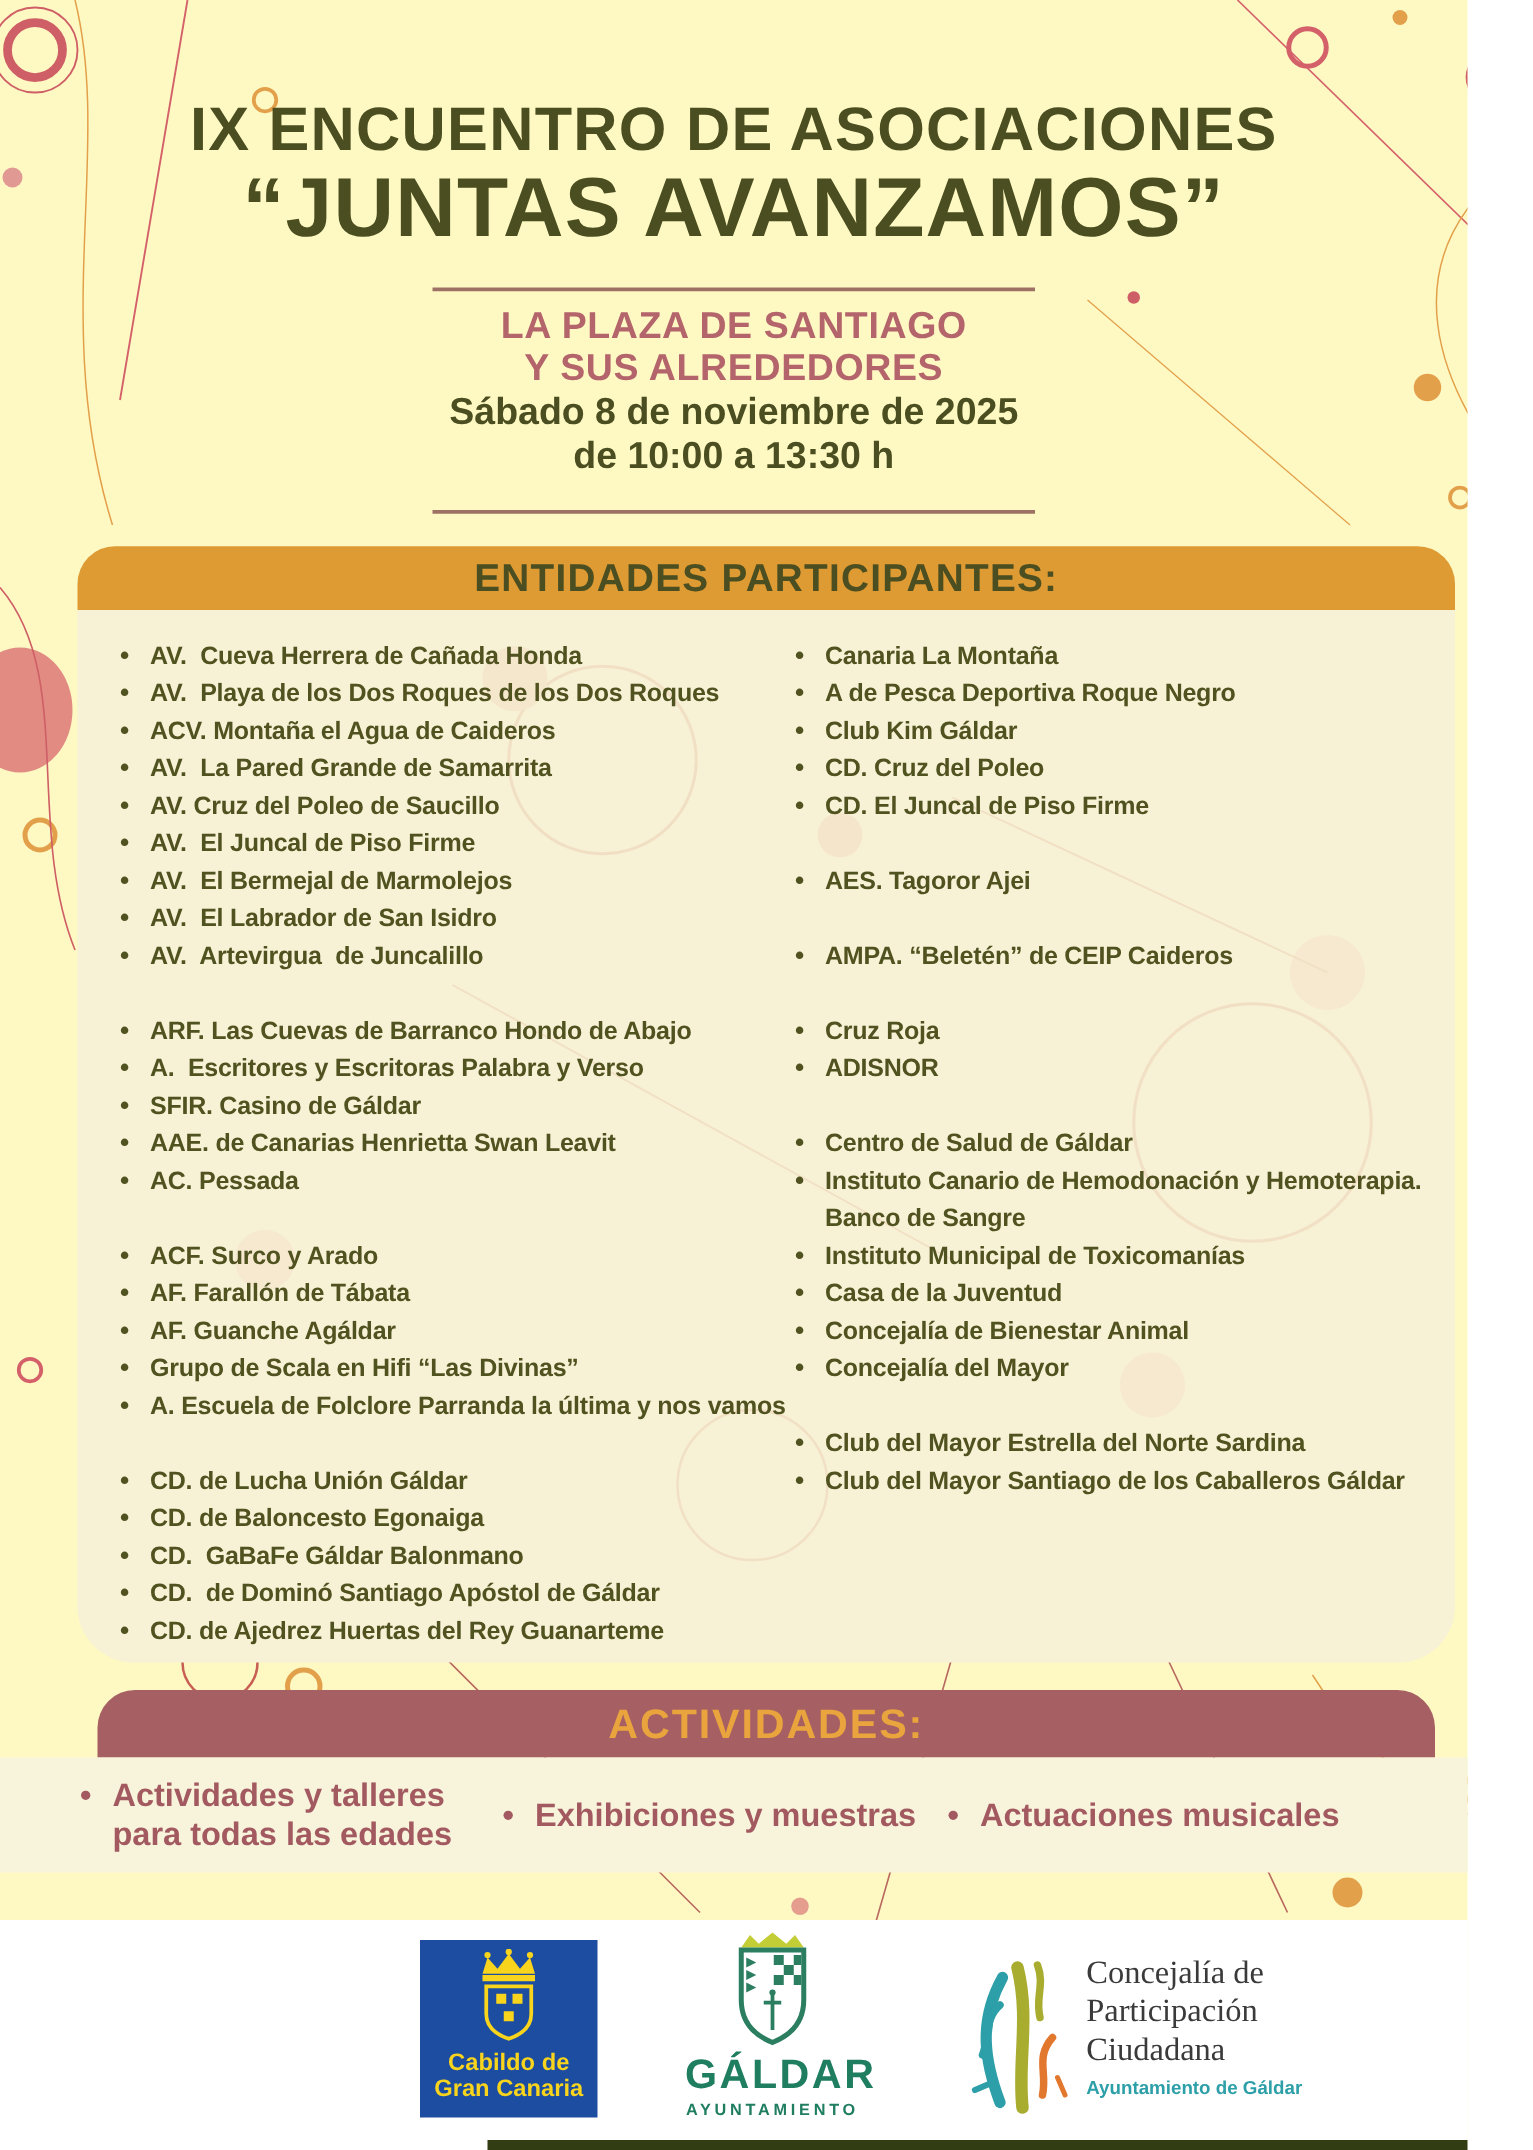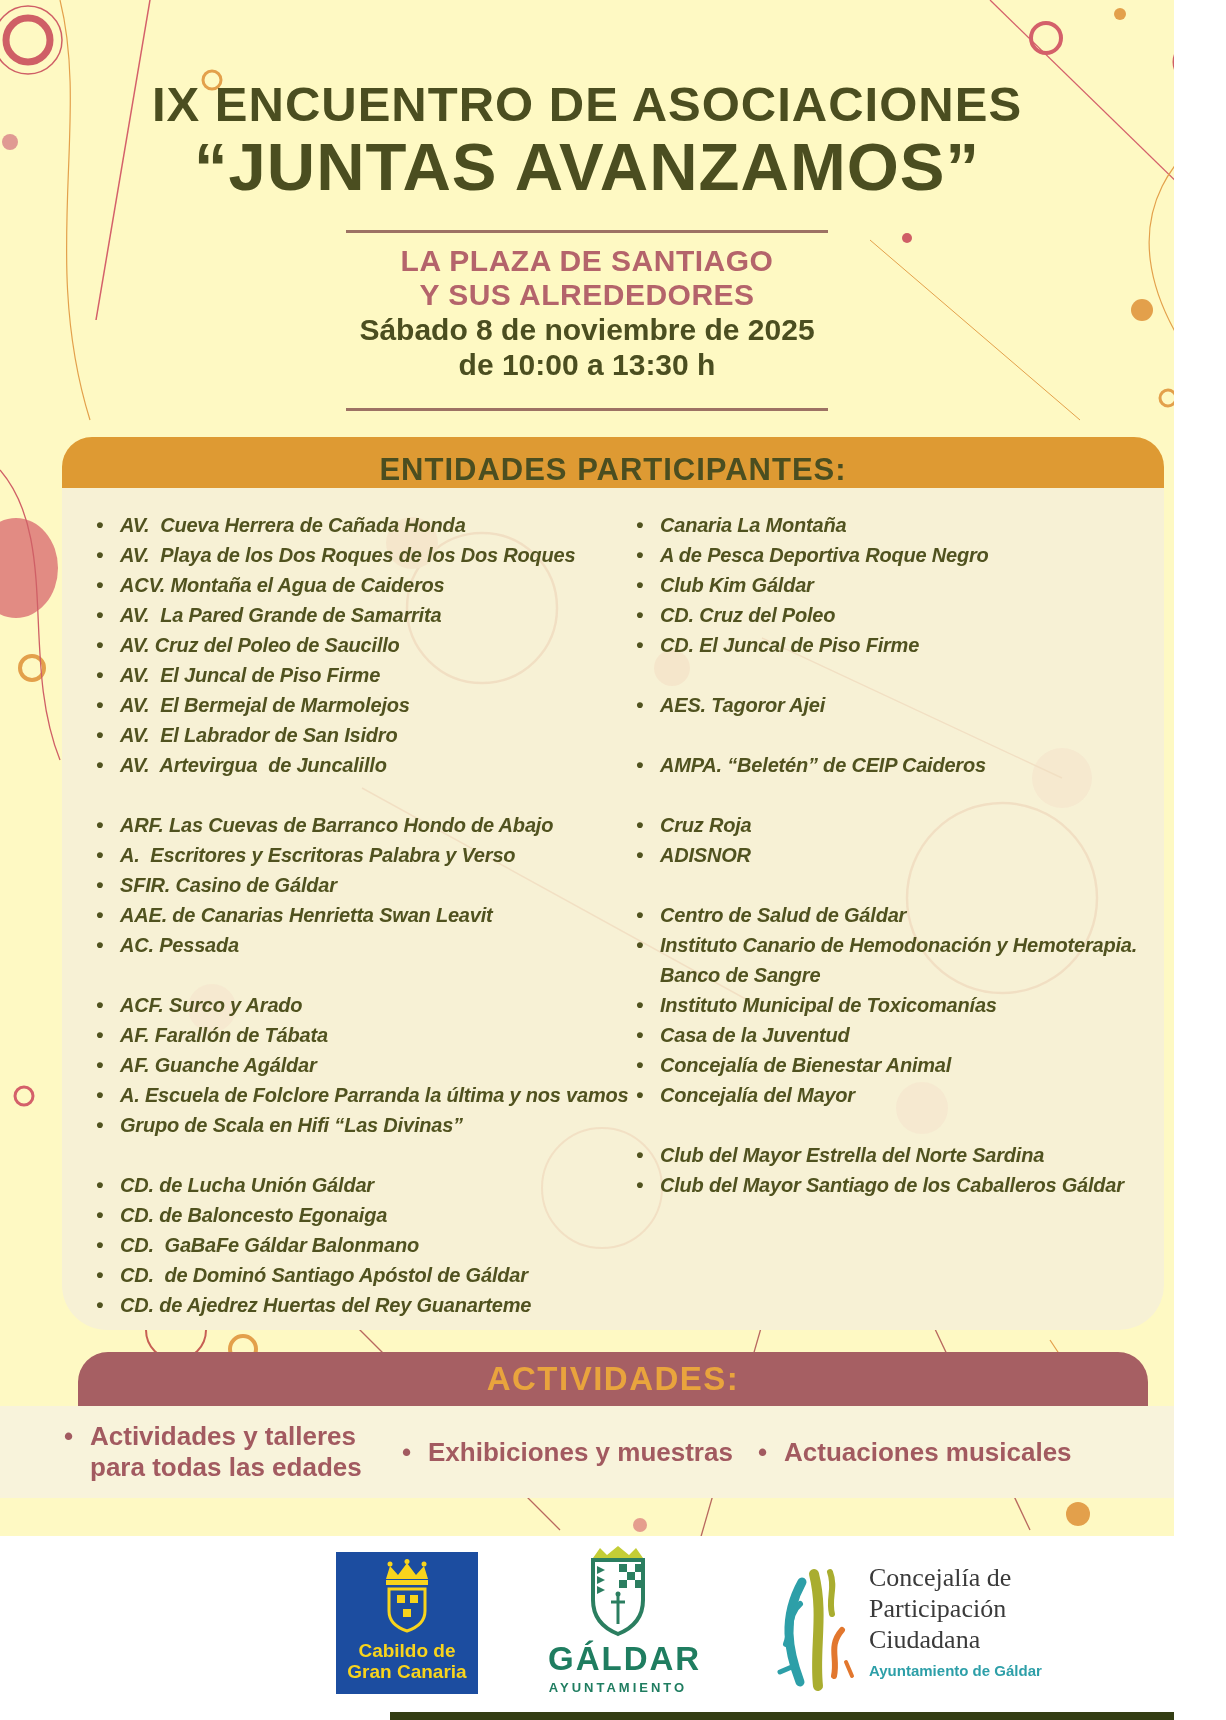--- a/index.html
+++ b/index.html
@@ -15,29 +15,29 @@
   .div1{top:230px;}
   .div2{top:408px;}
   .loc{font-size:30px;font-weight:700;color:#b4646b;letter-spacing:.5px;z-index:2;}
   .loc1{top:244px;}
   .loc2{top:278px;}
   .date{font-size:30px;font-weight:700;color:#4b4e20;z-index:2;}
   .date1{top:313px;}
   .date2{top:348px;}
   .entities-banner{
     position:absolute;top:437px;left:62px;width:1102px;height:51px;background:#de9a33;
-    border-radius:30px 30px 0 0;display:flex;align-items:flex-end;justify-content:center;
+    border-radius:30px 30px 0 0;display:flex;align-items:center;justify-content:center;
     font-size:31px;font-weight:700;color:#4b4e20;letter-spacing:1px;z-index:2;
   }
   .entities-panel{
     position:absolute;top:488px;left:62px;width:1102px;height:842px;background:#f7f1d5;
     border-radius:0 0 45px 45px;z-index:2;overflow:hidden;
   }
   .columns{position:absolute;top:22px;left:30px;display:flex;z-index:2;}
-  .col{position:relative;font-style:italic;}
+  .col{position:relative;}
   .col-left{width:540px;}
   .col-right{width:512px;}
   .entity-group{list-style:none;margin:0;padding:0;}
   .entity-group + .entity-group{margin-top:30px;}
   .entity-item{
     position:relative;padding-left:28px;color:#50521f;font-weight:700;
     font-size:20px;line-height:30px;letter-spacing:-.2px;
   }
   .entity-item::before{content:"•";position:absolute;left:4px;top:0;font-size:21px;}
   .entity-text{display:inline-block;white-space:pre;transform-origin:0 50%;vertical-align:top;}
@@ -160,22 +160,22 @@
             <li class="entity-item"><span class="entity-text">ARF. Las Cuevas de Barranco Hondo de Abajo</span></li>
             <li class="entity-item"><span class="entity-text">A.  Escritores y Escritoras Palabra y Verso</span></li>
             <li class="entity-item"><span class="entity-text">SFIR. Casino de Gáldar</span></li>
             <li class="entity-item"><span class="entity-text">AAE. de Canarias Henrietta Swan Leavit</span></li>
             <li class="entity-item"><span class="entity-text">AC. Pessada</span></li>
           </ul>
           <ul class="entity-group">
             <li class="entity-item"><span class="entity-text">ACF. Surco y Arado</span></li>
             <li class="entity-item"><span class="entity-text">AF. Farallón de Tábata</span></li>
             <li class="entity-item"><span class="entity-text">AF. Guanche Agáldar</span></li>
+            <li class="entity-item"><span class="entity-text">Grupo de Scala en Hifi “Las Divinas”</span></li>
             <li class="entity-item"><span class="entity-text">A. Escuela de Folclore Parranda la última y nos vamos</span></li>
-            <li class="entity-item"><span class="entity-text">Grupo de Scala en Hifi “Las Divinas”</span></li>
           </ul>
           <ul class="entity-group">
             <li class="entity-item"><span class="entity-text">CD. de Lucha Unión Gáldar</span></li>
             <li class="entity-item"><span class="entity-text">CD. de Baloncesto Egonaiga</span></li>
             <li class="entity-item"><span class="entity-text">CD.  GaBaFe Gáldar Balonmano</span></li>
             <li class="entity-item"><span class="entity-text">CD.  de Dominó Santiago Apóstol de Gáldar</span></li>
             <li class="entity-item"><span class="entity-text">CD. de Ajedrez Huertas del Rey Guanarteme</span></li>
           </ul>
         </div>
       <div class="col col-right" id="col-right">

